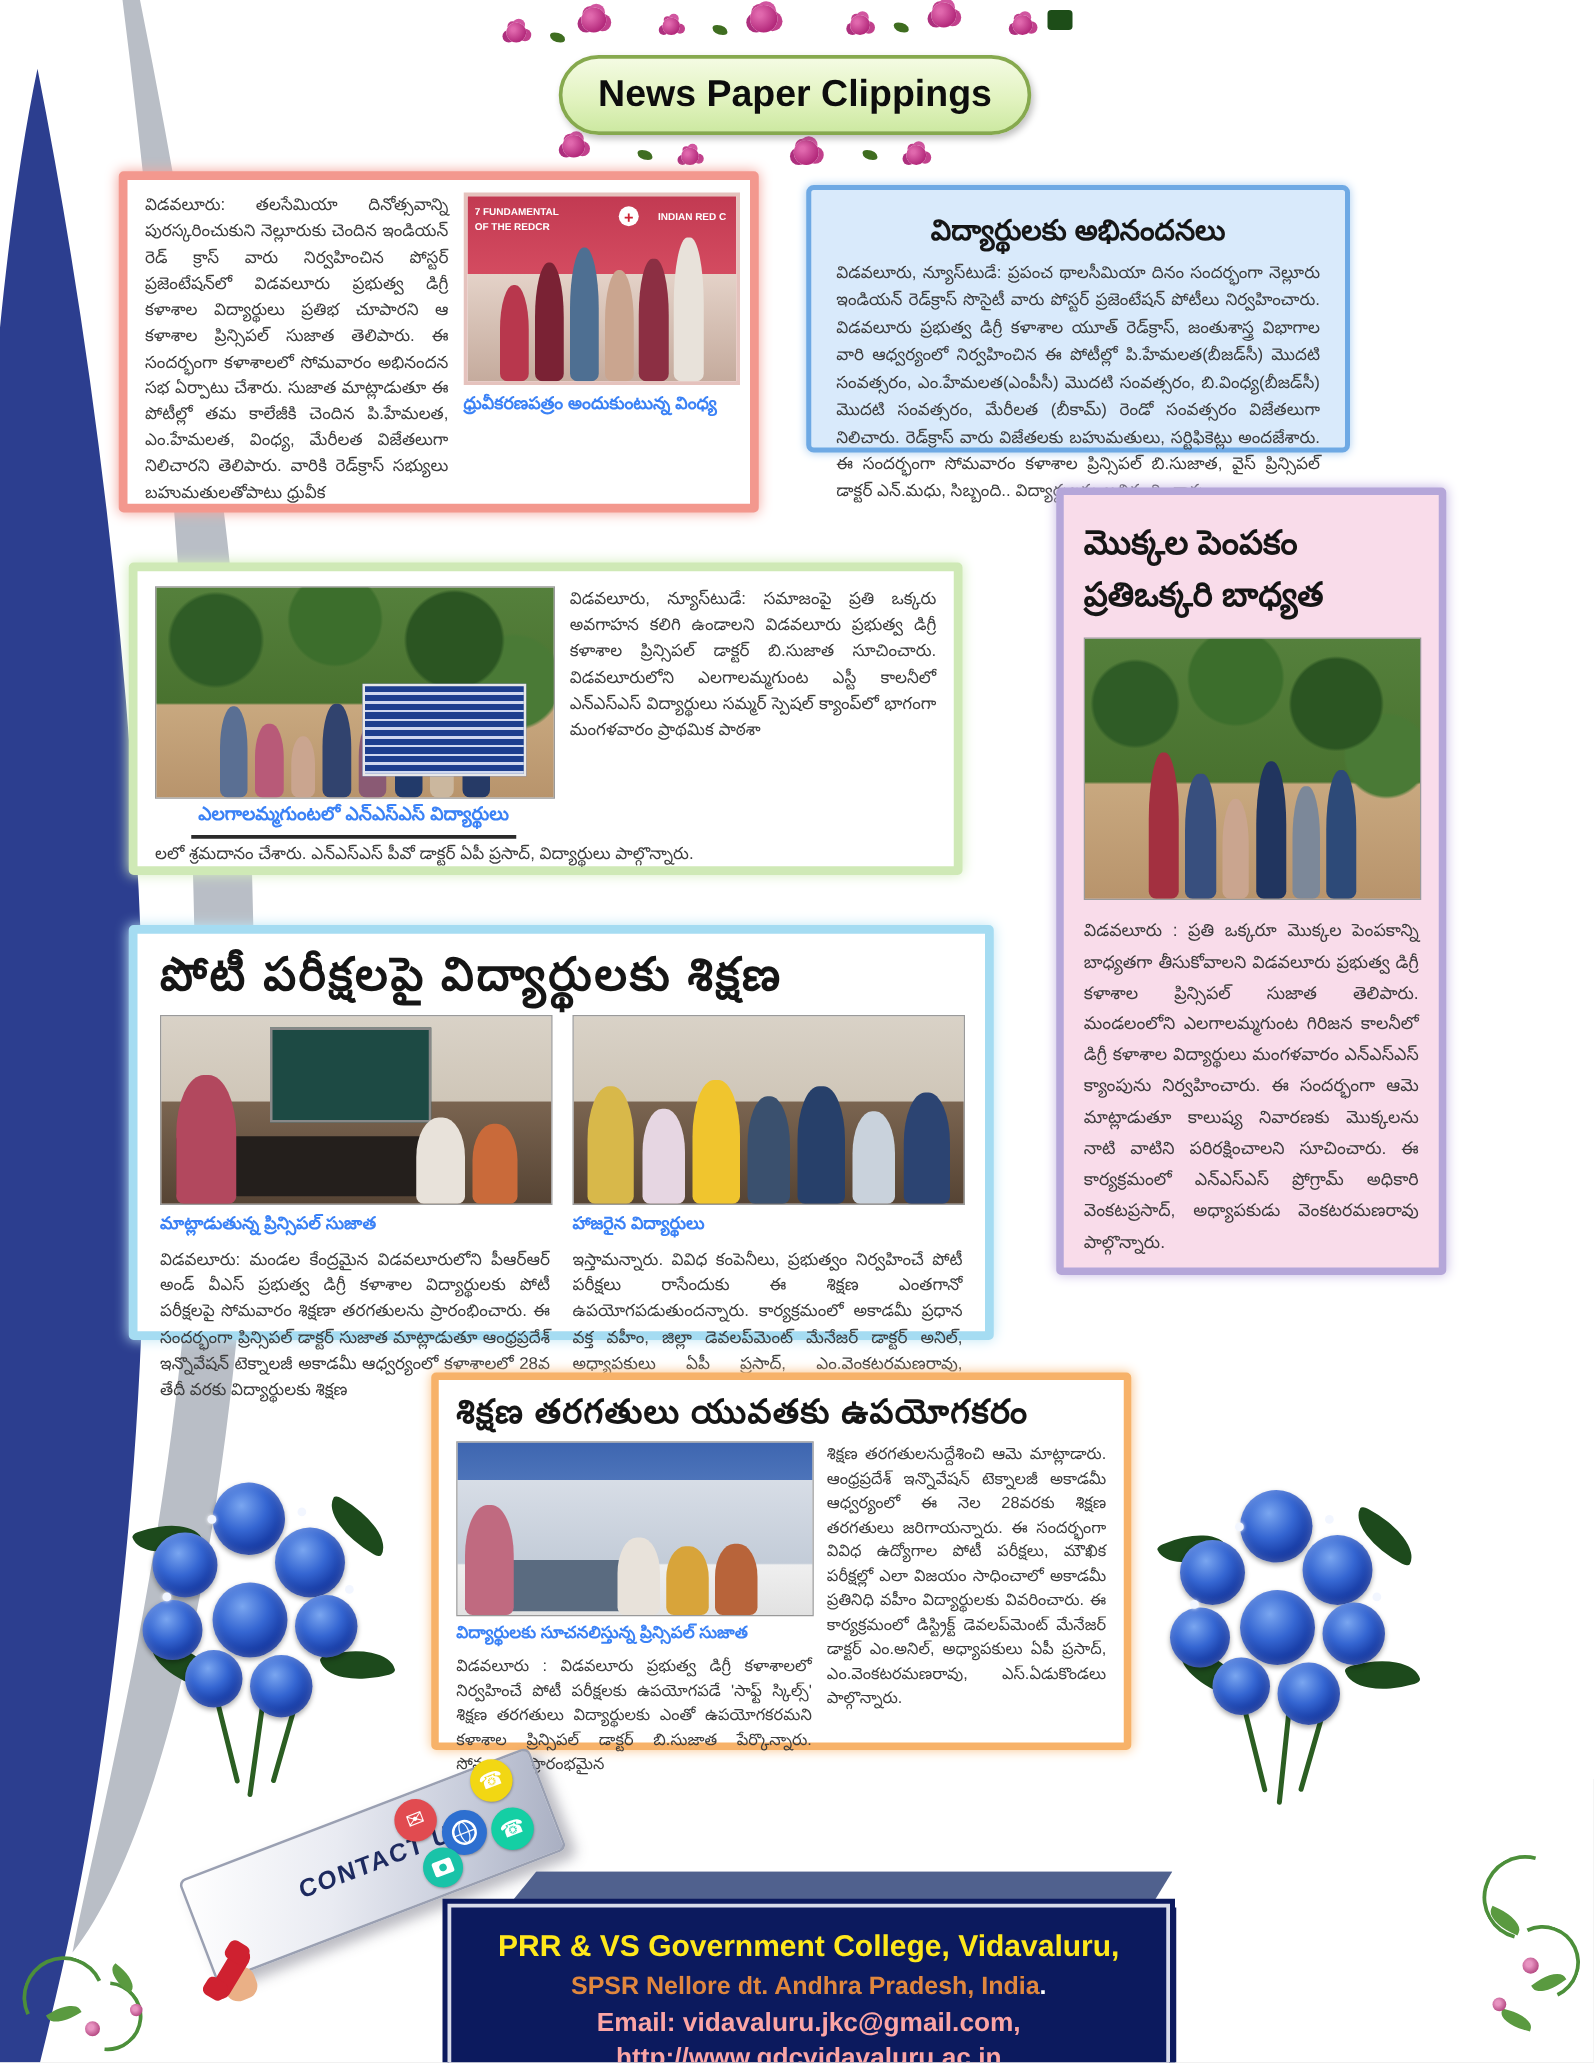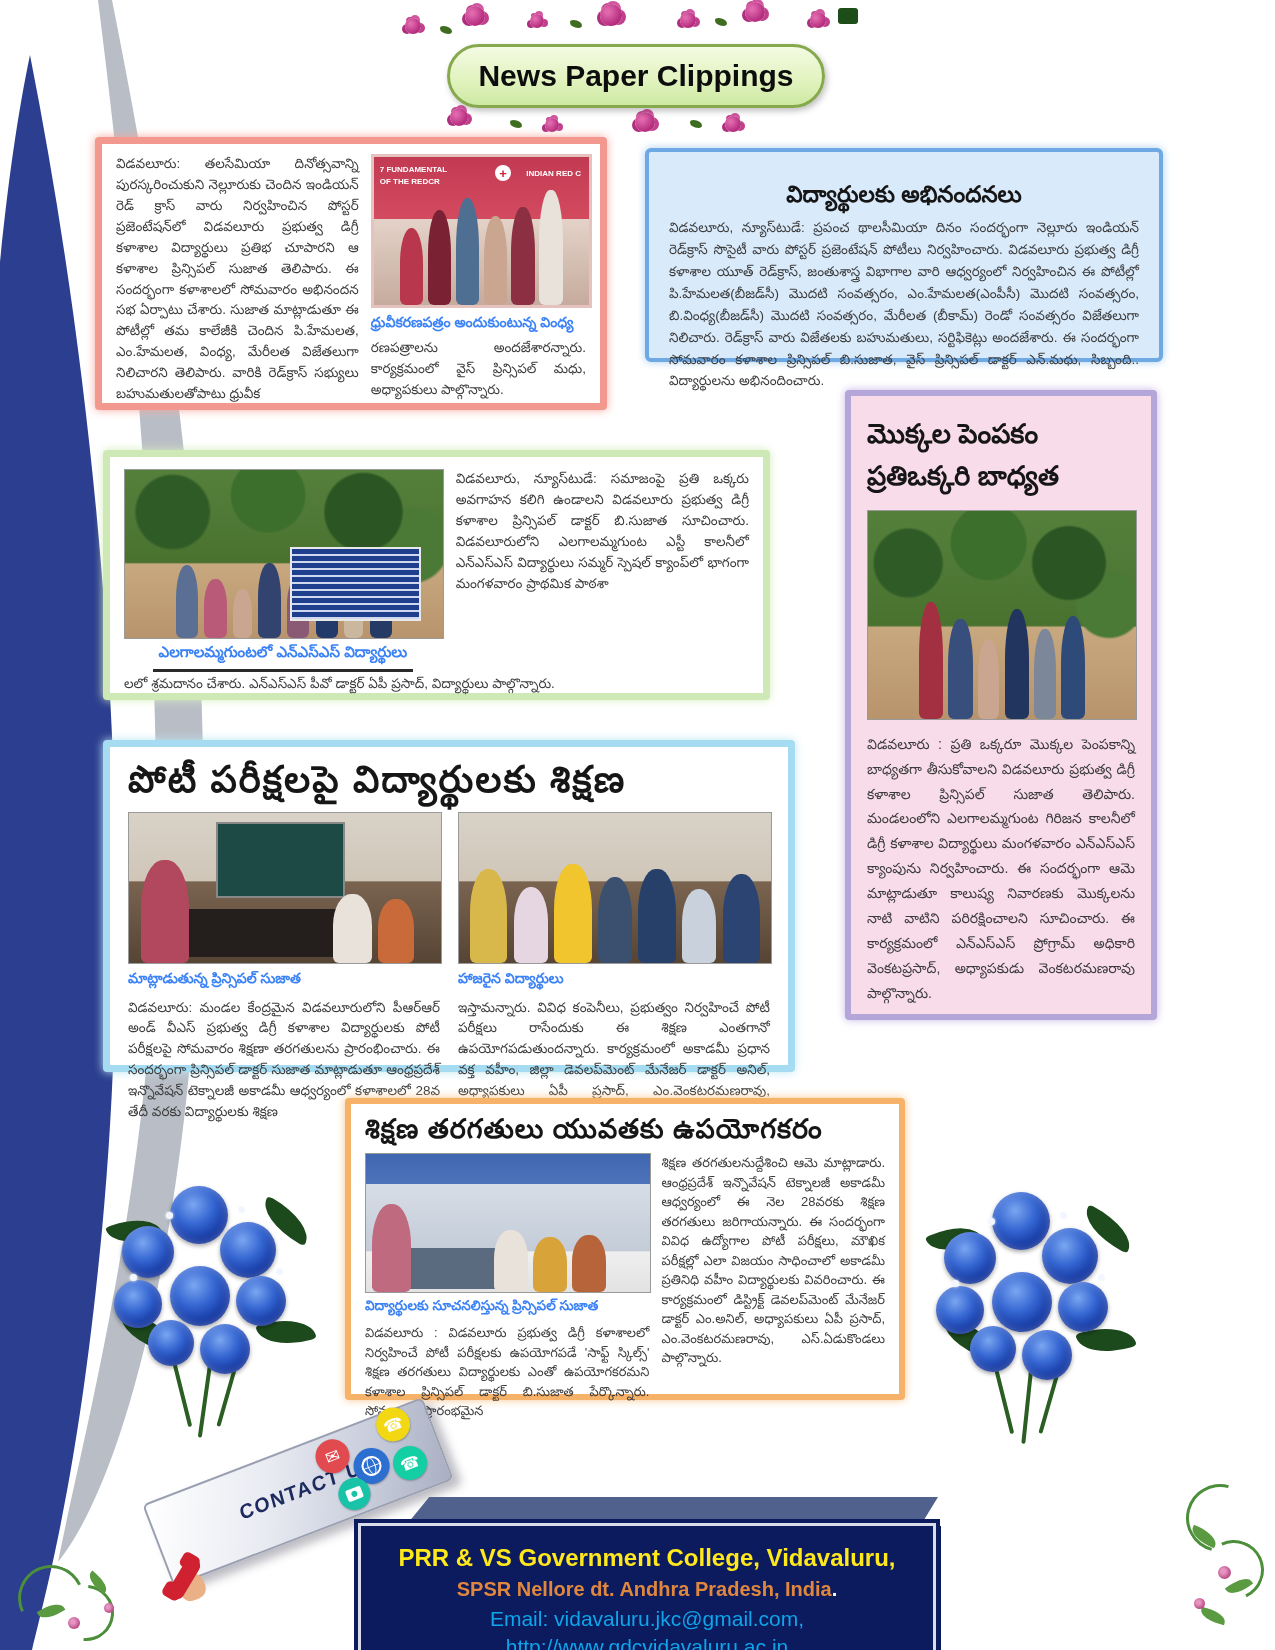--- a/index.html
+++ b/index.html
@@ -29,21 +29,21 @@
   .bodytxt{font-size:13.5px;line-height:1.55;text-align:justify;color:#3c3c3c;}
   .caption{font-weight:bold;font-size:14px;color:#3b82f6;}
 
   .clip1{left:95px;top:137px;width:512px;height:273px;padding:10px 14px;
          border:7px solid #f3988e;border-radius:4px;box-shadow:0 0 10px #f3a79e;}
   .clip1 .headline{font-size:33px;margin-bottom:10px;}
   .clip1-cols{display:flex;gap:12px;}
   .clip1-left{width:53%;}
   .clip1-right{width:47%;}
 
-  .clip2{left:645px;top:148px;width:518px;height:214px;padding:29px 20px;
+  .clip2{left:645px;top:148px;width:435px;height:214px;padding:19px 20px;
          background:#d9eafb;border:4px solid #6ea9e4;border-radius:6px;box-shadow:0 0 8px #a9cdf0;}
   .clip2 .headline{font-size:23px;text-align:center;margin-bottom:10px;}
   .clip2 .bodytxt{font-size:13.5px;line-height:1.62;}
 
   .clip3{left:845px;top:390px;width:312px;height:630px;padding:18px 16px;
          background:#f9dcea;border:6px solid #b5a6d9;border-radius:4px;box-shadow:0 0 9px #c6b8e4;}
   .clip3 .headline{font-size:27px;line-height:1.55;}
   .clip3 .bodytxt{font-size:14px;line-height:1.78;margin-top:12px;}
 
   .clip4{left:103px;top:450px;width:667px;height:250px;padding:12px 14px;
@@ -122,21 +122,21 @@
 
   
   .card-lid{position:absolute;left:408px;top:1497px;width:530px;height:26px;background:#50618e;
       clip-path:polygon(4% 0,100% 0,97% 100%,0 100%);}
   .contact-card{position:absolute;left:358px;top:1523px;width:578px;height:140px;background:#0c1a5e;
       border:3px solid #d9dcea;box-shadow:0 0 0 4px #0c1a5e,8px 0 0 -3px #0c1a5e;
       text-align:center;padding-top:16px;box-sizing:border-box;}
   .card-line1{font-size:24px;font-weight:bold;color:#ffe81c;margin:2px 0 6px;}
   .card-line2{font-size:20px;font-weight:bold;color:#e0873e;margin-bottom:6px;}
   .card-line2 .dot{color:#ffffff;}
-  .card-line3,.card-line4{font-size:21px;font-weight:normal;color:#0ea5e9;margin-bottom:4px;}
+  .card-line3,.card-line4{font-size:21px;font-weight:bold;color:#fca5a5;margin-bottom:4px;}
 
   
   .floral{position:absolute;}
   .vine{position:absolute;border:3px solid transparent;border-left-color:#4c8f3a;border-top-color:#4c8f3a;border-radius:50%;}
   .gleaf{position:absolute;background:#5a9a40;border-radius:0 80% 0 80%;}
   .bloom{position:absolute;border-radius:50%;background:radial-gradient(circle at 40% 40%,#e894c2 20%,#b2457f 75%);}
 </style>
 </head>
 <body>
 
@@ -181,21 +181,20 @@
           <div class="pgroup">
             <i style="background:#b8374d;height:52%;"></i>
               <i style="background:#7a2234;height:64%;"></i>
             <i style="background:#4e6f92;height:72%;"></i>
               <i style="background:#caa58f;height:60%;"></i>
             <i style="background:#8c2f43;height:66%;"></i>
               <i style="background:#e8e2da;height:78%;"></i>
           </div>
         </div>
         <div class="caption" style="margin-top:6px;">ధ్రువీకరణపత్రం అందుకుంటున్న వింధ్య</div>
-        <div class="bodytxt" style="margin-top:4px;">రణపత్రాలను అందజేశారన్నారు. కార్యక్రమంలో వైస్ ప్రిన్సిపల్ మధు, అధ్యాపకులు పాల్గొన్నారు.</div>
       </div>
     </div>
   </div>
 
   <div class="clip clip2">
     <div class="headline">విద్యార్థులకు అభినందనలు</div>
     <div class="bodytxt">విడవలూరు, న్యూస్‌టుడే: ప్రపంచ థాలసీమియా దినం సందర్భంగా నెల్లూరు ఇండియన్ రెడ్‌క్రాస్ సొసైటీ వారు పోస్టర్ ప్రజెంటేషన్ పోటీలు నిర్వహించారు. విడవలూరు ప్రభుత్వ డిగ్రీ కళాశాల యూత్ రెడ్‌క్రాస్, జంతుశాస్త్ర విభాగాల వారి ఆధ్వర్యంలో నిర్వహించిన ఈ పోటీల్లో పి.హేమలత(బీజడ్‌సీ) మొదటి సంవత్సరం, ఎం.హేమలత(ఎంపీసీ) మొదటి సంవత్సరం, బి.వింధ్య(బీజడ్‌సీ) మొదటి సంవత్సరం, మేరీలత (బీకామ్) రెండో సంవత్సరం విజేతలుగా నిలిచారు. రెడ్‌క్రాస్ వారు విజేతలకు బహుమతులు, సర్టిఫికెట్లు అందజేశారు. ఈ సందర్భంగా సోమవారం కళాశాల ప్రిన్సిపల్ బి.సుజాత, వైస్ ప్రిన్సిపల్ డాక్టర్ ఎన్.మధు, సిబ్బంది.. విద్యార్థులను అభినందించారు.</div>
   </div>
 
   <div class="clip clip3">

